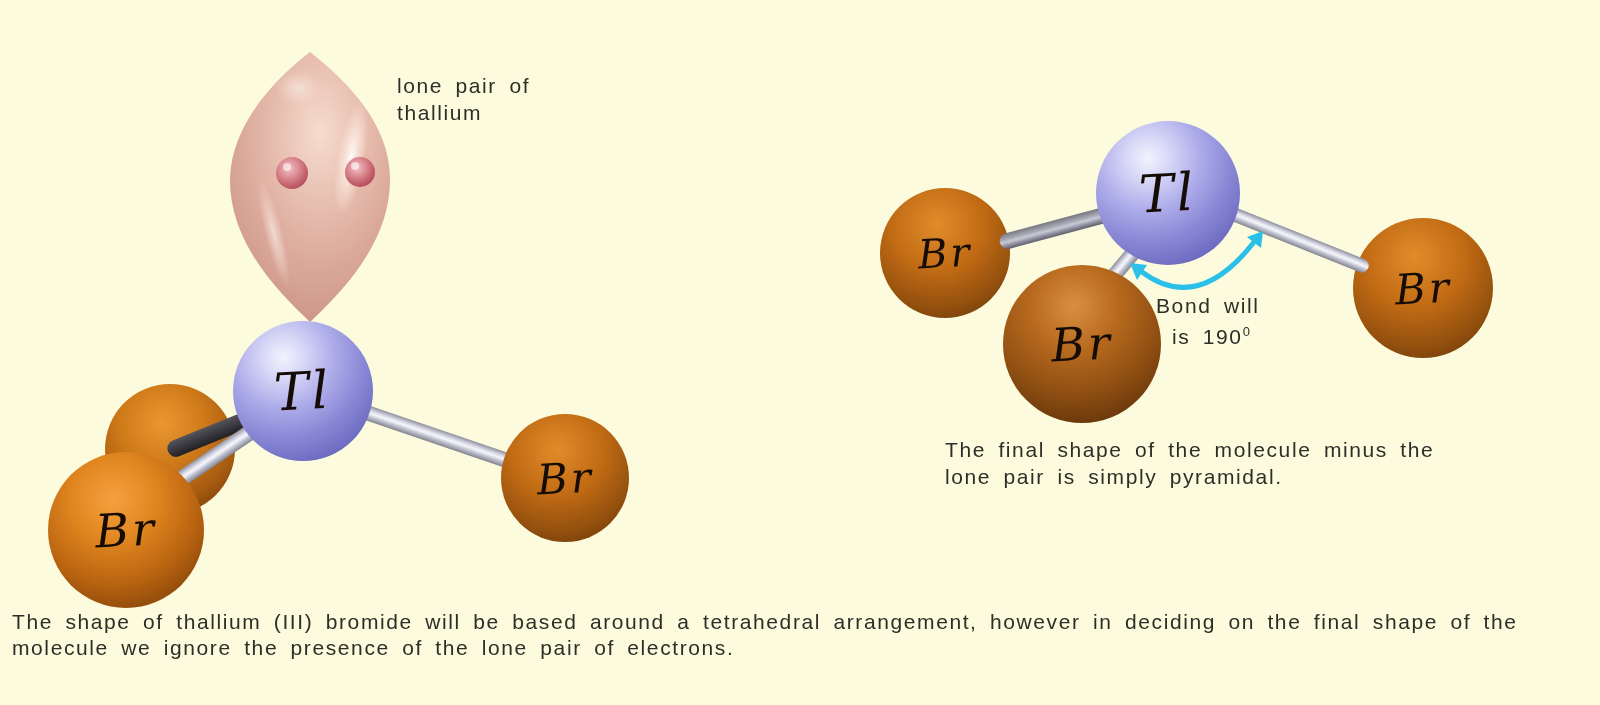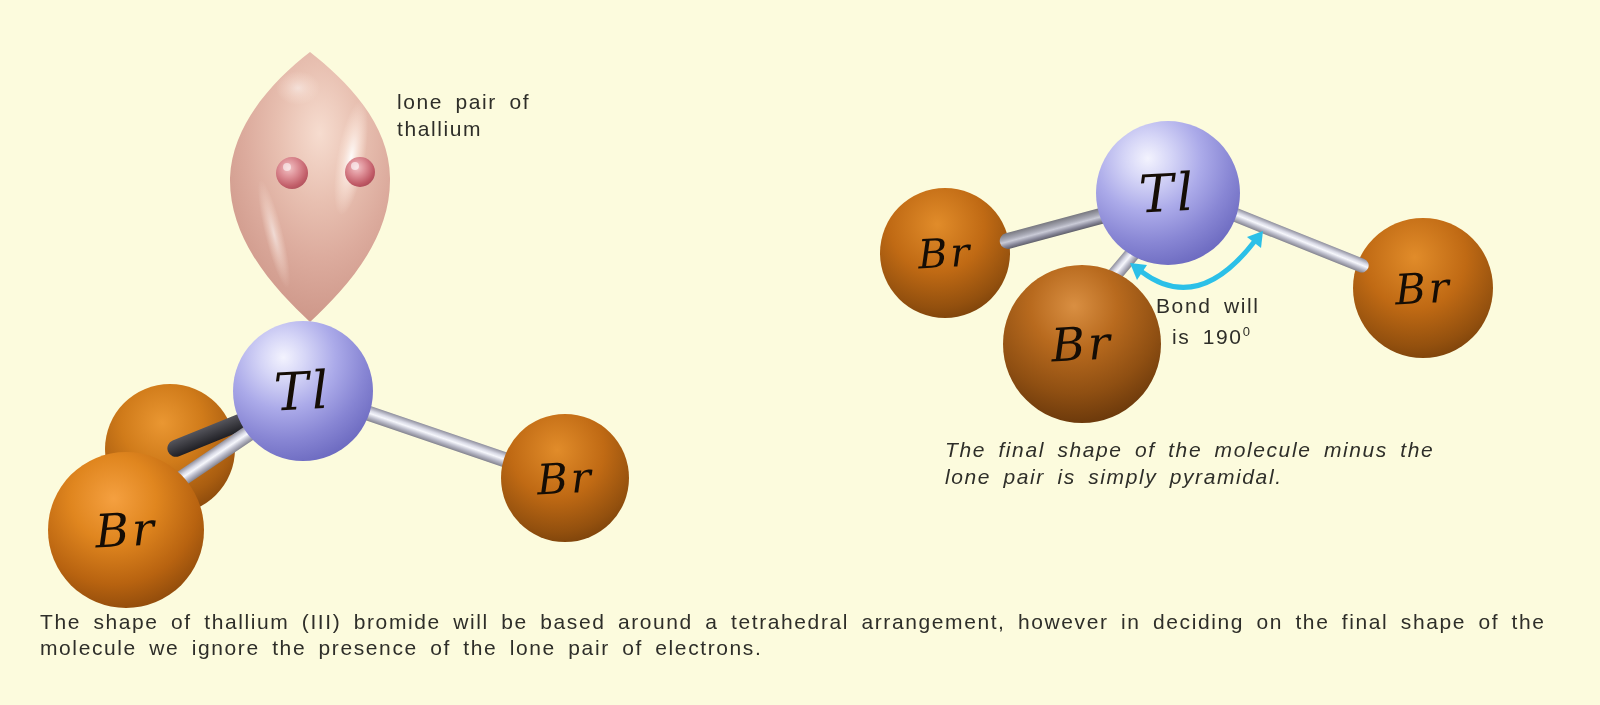--- a/index.html
+++ b/index.html
@@ -67,26 +67,26 @@
   #lobe{position:absolute;left:220px;top:46px;z-index:5;}
 
   
   #arrow-svg{position:absolute;left:0;top:0;z-index:25;pointer-events:none;}
 
   
   .txt{
     position:absolute;color:#2e2e29;z-index:30;
     font-size:21px;letter-spacing:1.6px;word-spacing:5px;line-height:27px;
   }
-  #lone-pair-label{left:397px;top:88px;}
+  #lone-pair-label{left:397px;top:72px;}
   #bond-angle-label{left:1156px;top:293px;line-height:26px;}
   #bond-angle-label .line2{padding-left:16px;}
   #bond-angle-label sup{font-size:13px;letter-spacing:0;}
-  #caption-right{left:945px;top:436px;width:505px;font-style:italic;}
-  #caption-bottom{left:40px;top:609px;width:1552px;line-height:26px;}
+  #caption-right{left:945px;top:436px;width:505px;}
+  #caption-bottom{left:12px;top:609px;width:1552px;line-height:26px;}
 </style>
 </head>
 <body>
 
 <div class="canvas">
 
   <svg id="lobe" width="180" height="282" viewBox="0 0 180 282">
     <defs>
       <radialGradient id="lobeBody" cx="0.56" cy="0.30" r="0.85">
         <stop offset="0" stop-color="#f6dccf"></stop>

